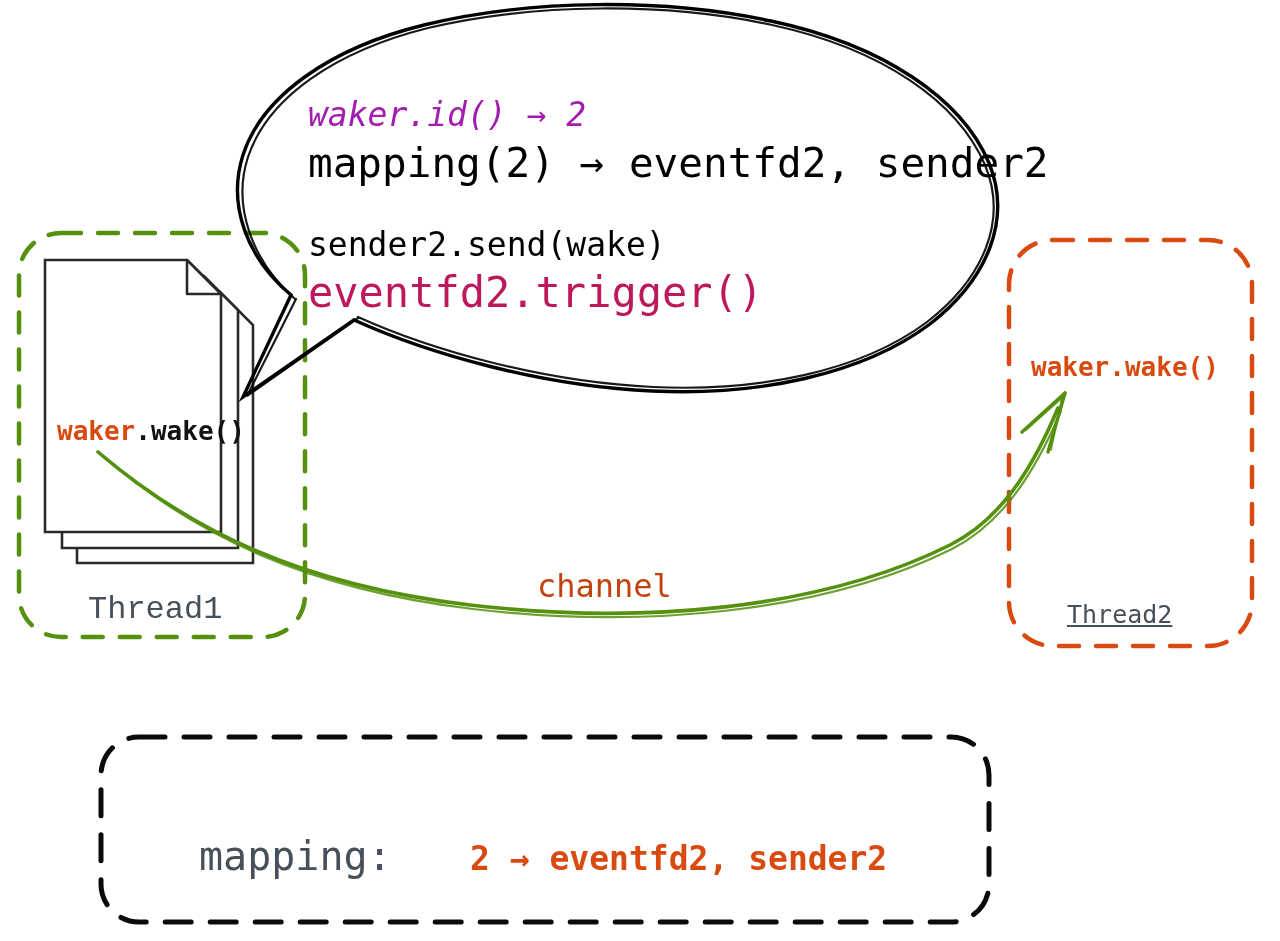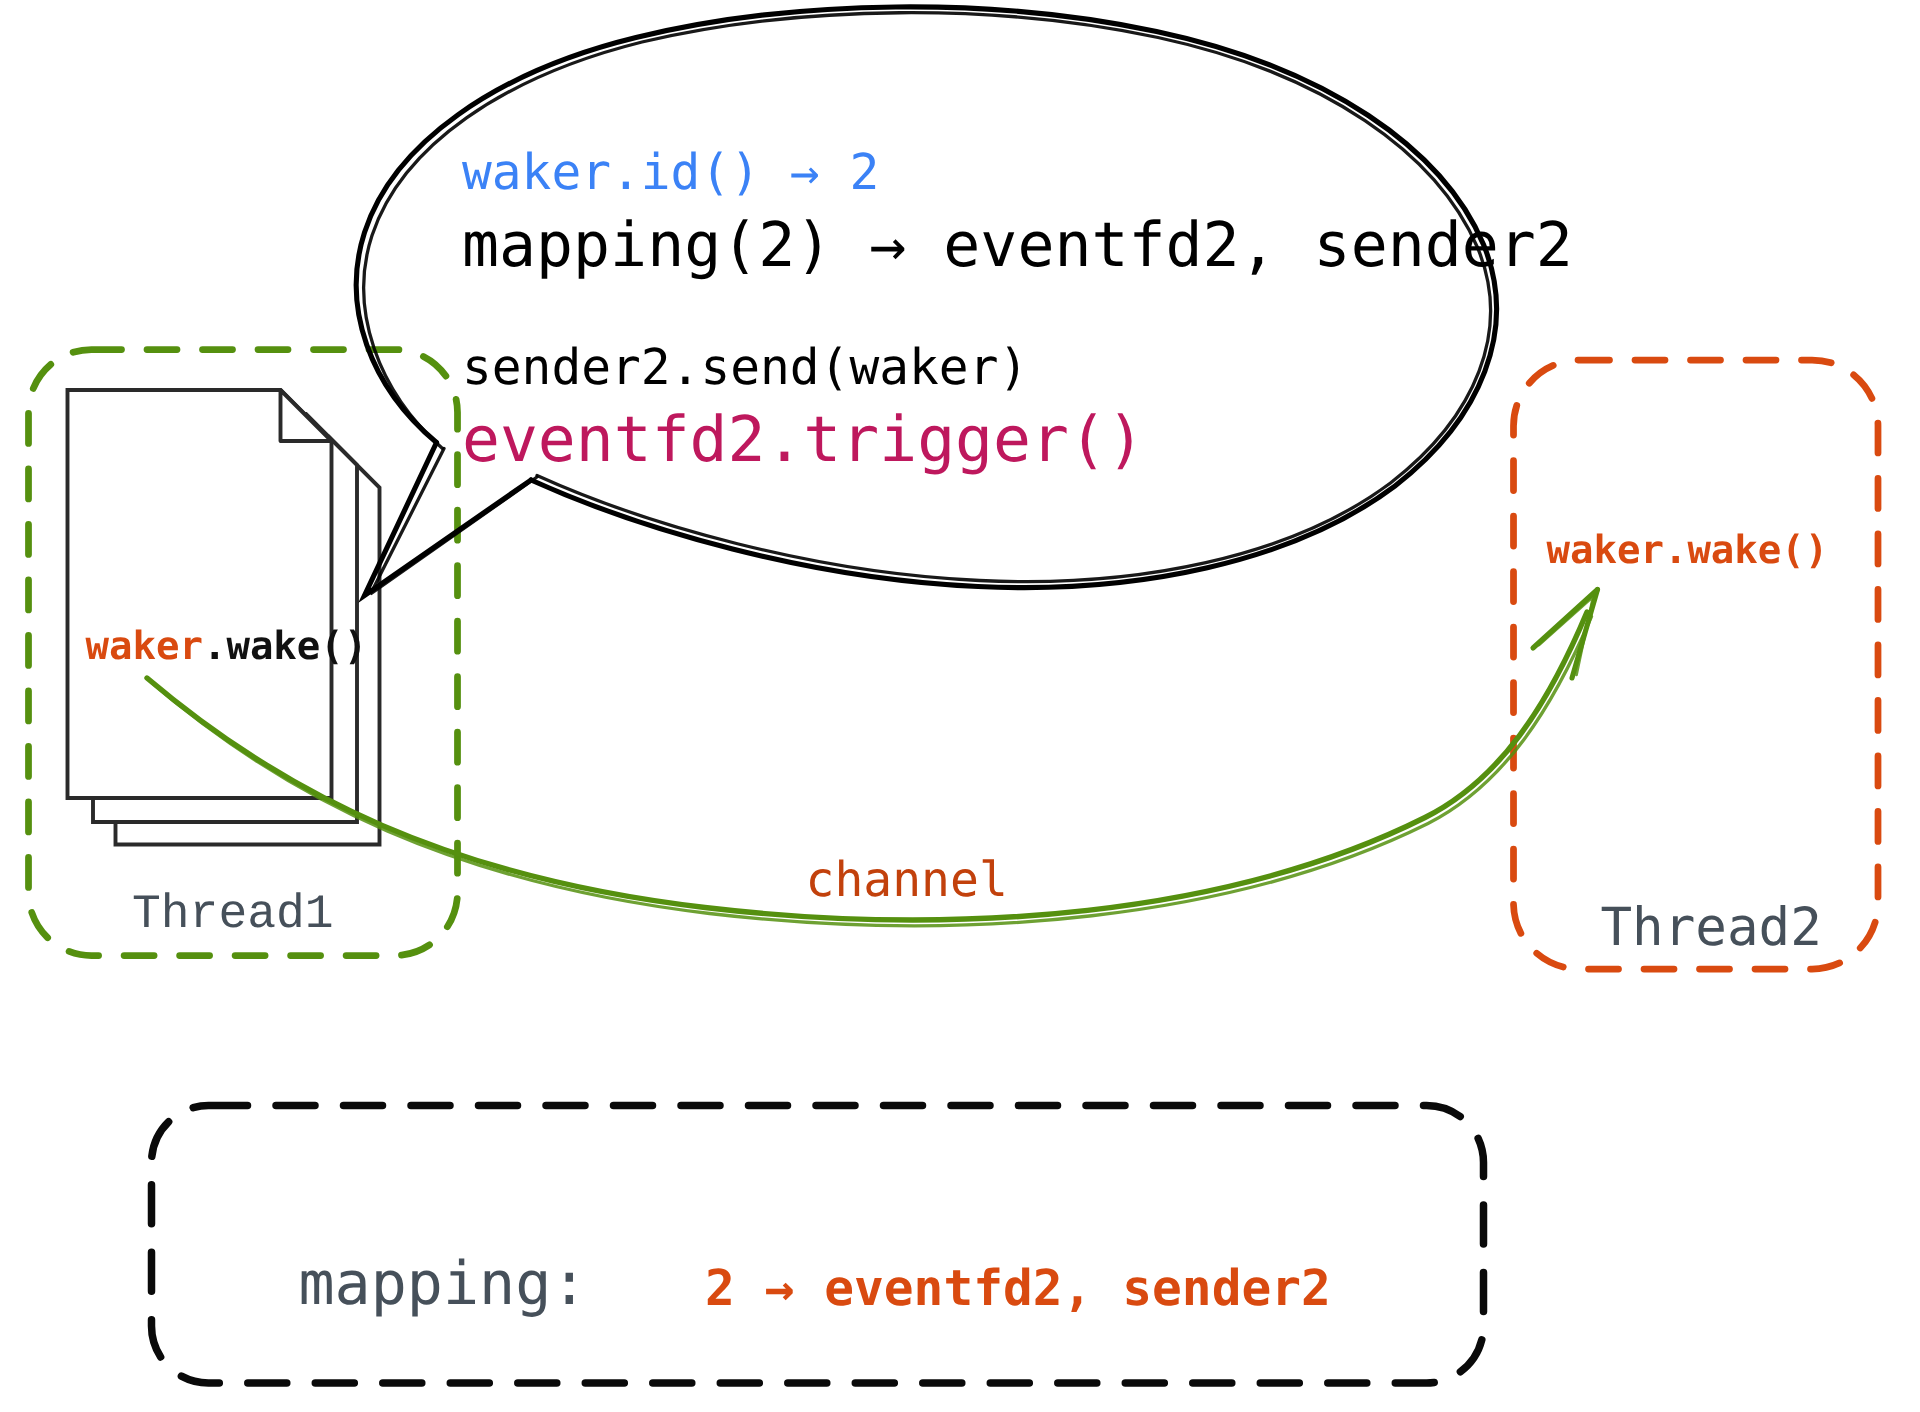--- a/index.html
+++ b/index.html
@@ -26,22 +26,23 @@
   .txt {
     position: absolute;
     white-space: pre;
     font-family: "DejaVu Sans Mono", monospace;
     line-height: 1;
   }
   #bubble-line1 {
     left: 308px;
     top: 98px;
     font-size: 33px;
-    color: #3b82f6;
+    color: #a21caf;
     letter-spacing: 0px;
+    font-style: italic;
   }
   #bubble-line2 {
     left: 308px;
     top: 143px;
     font-size: 41px;
     color: #000000;
   }
   #bubble-line3 {
     left: 308px;
     top: 228px;
@@ -65,22 +66,23 @@
   #thread1-label {
     left: 88px;
     top: 594px;
     font-size: 32px;
     color: #46505A;
     font-family: Liberation Mono, monospace;
   }
   #thread2-label {
     left: 1067px;
     top: 602px;
-    font-size: 35px;
+    font-size: 25px;
     color: #46505A;
+    text-decoration: underline;
   }
   #thread2-waker {
     left: 1031px;
     top: 354px;
     font-size: 26px;
     font-weight: bold;
     color: #D94A10;
   }
   #channel-label {
     left: 537px;
@@ -168,21 +170,21 @@
                C 1003,523 1035,472 1061,411"></path>
 
       <path stroke-width="3.4" d="M1065,393 L1022,432"></path>
       <path stroke-width="3.4" d="M1065,393 L1048,452"></path>
       <path stroke-width="1.8" opacity="0.85" d="M1063,397 L1026,430 M1062,398 L1051,450"></path>
     </g>
   </svg>
 
   <div class="txt" id="bubble-line1">waker.id() → 2</div>
   <div class="txt" id="bubble-line2">mapping(2) → eventfd2, sender2</div>
-  <div class="txt" id="bubble-line3">sender2.send(waker)</div>
+  <div class="txt" id="bubble-line3">sender2.send(wake)</div>
   <div class="txt" id="bubble-line4">eventfd2.trigger()</div>
 
   <div class="txt" id="doc-waker-text"><span class="orange">waker</span><span class="black">.wake()</span></div>
 
   <div class="txt" id="thread1-label">Thread1</div>
 
   <div class="txt" id="thread2-waker">waker.wake()</div>
 
   <div class="txt" id="thread2-label">Thread2</div>
 

